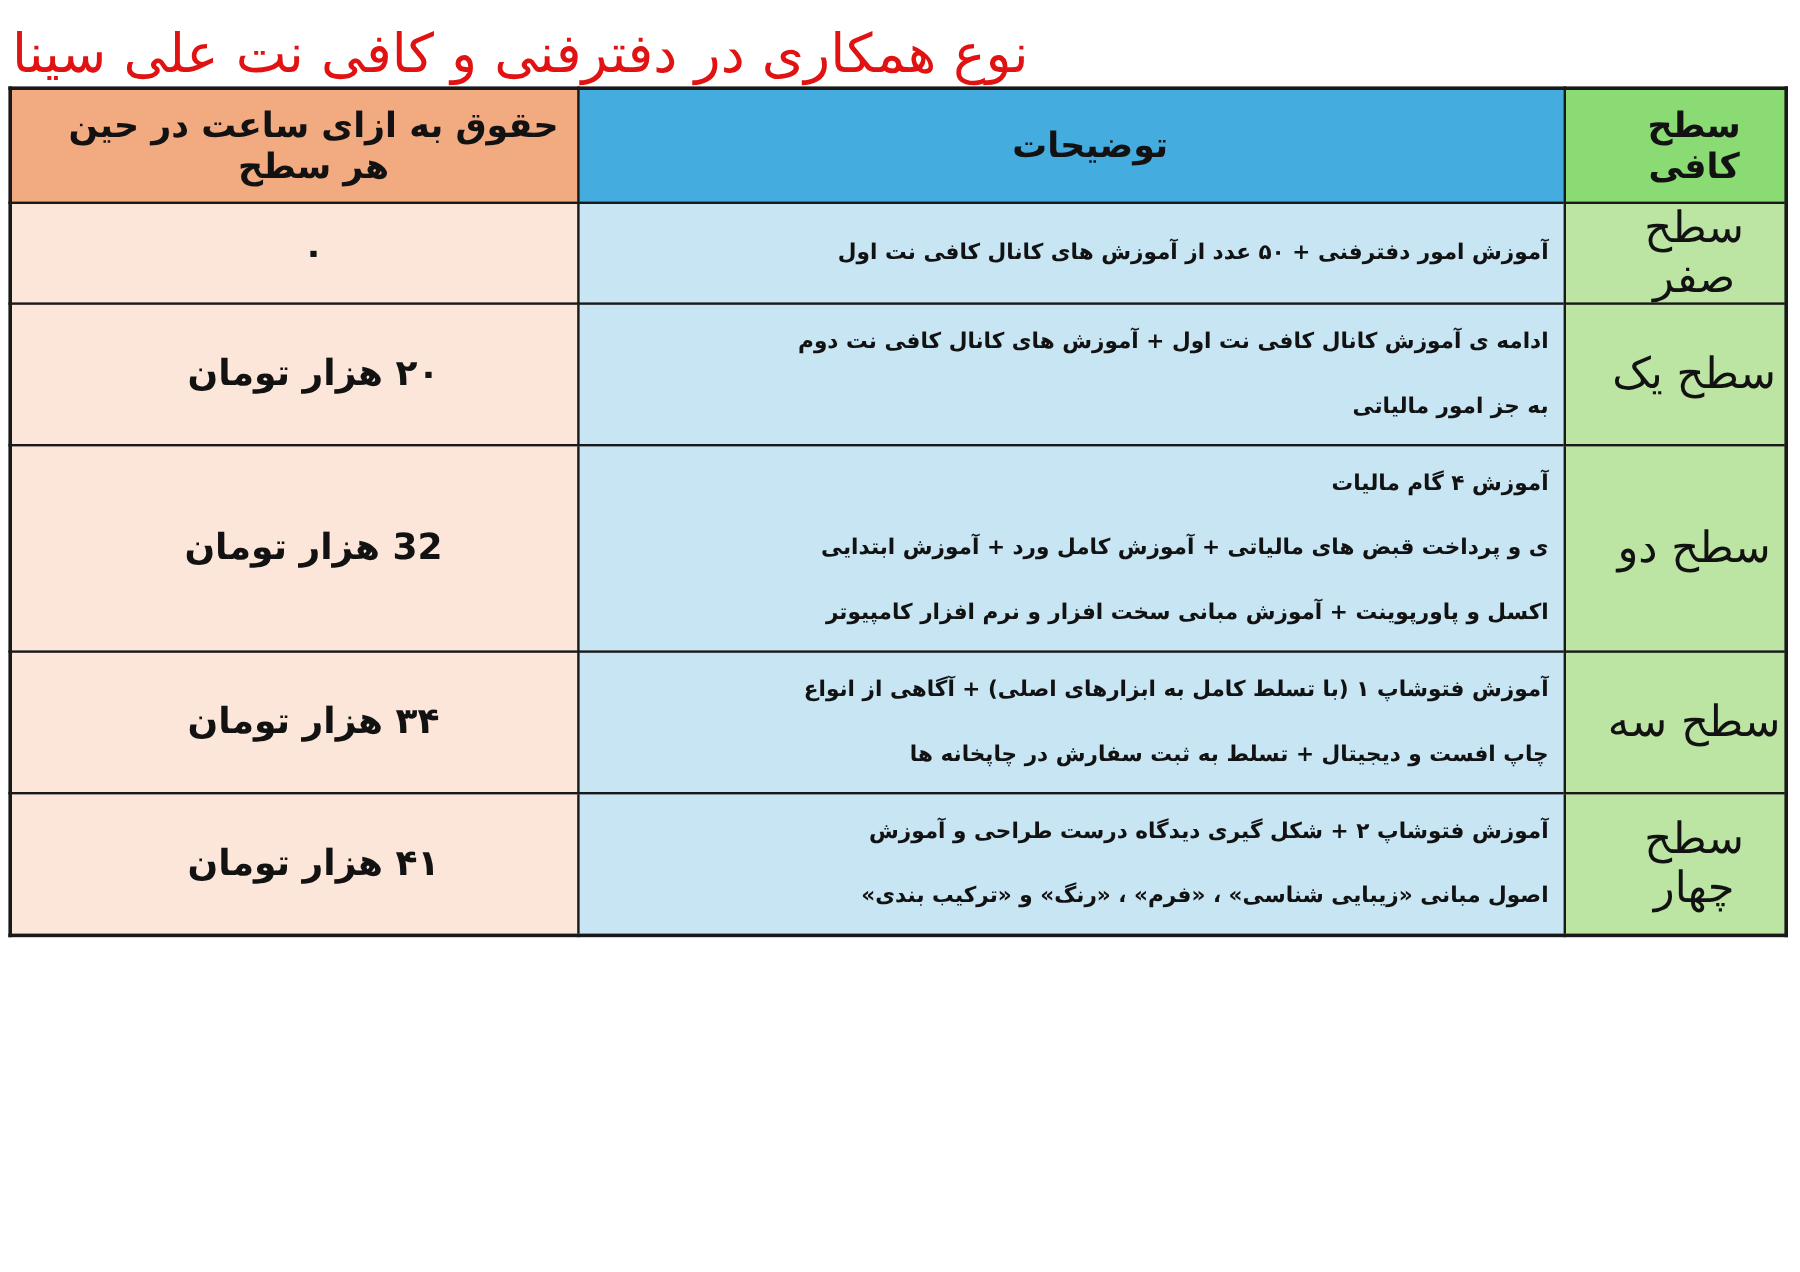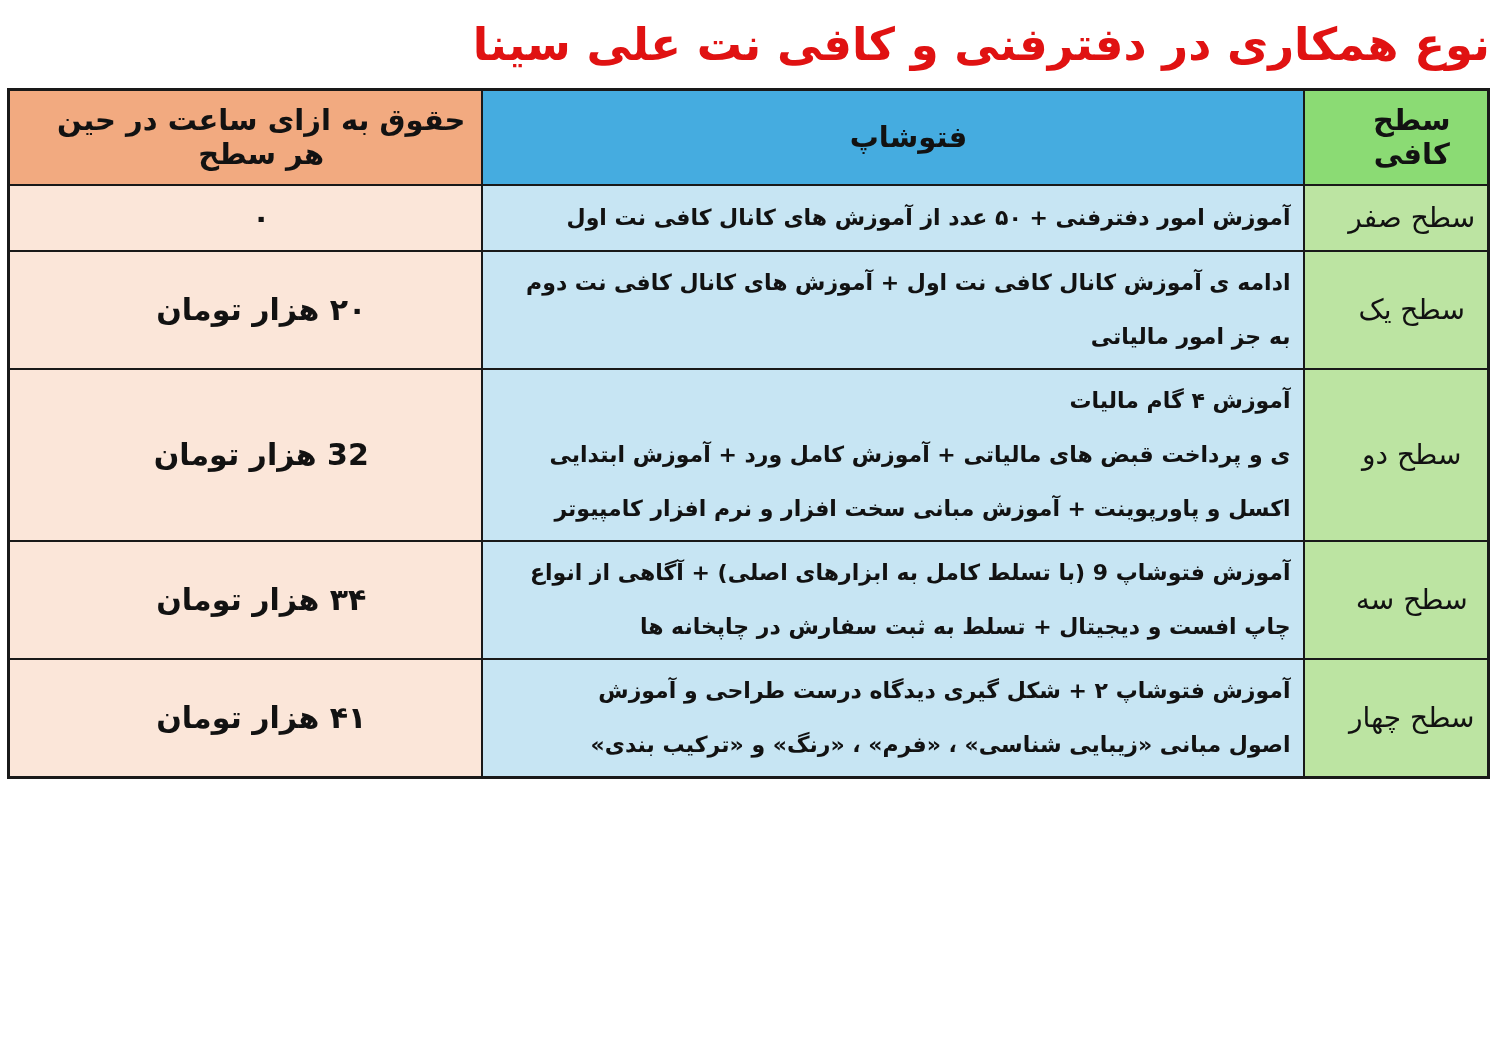--- a/index.html
+++ b/index.html
@@ -5,26 +5,26 @@
   :root{
     --title_red:#e01212; --header_salary_bg:#f2aa80; --header_desc_bg:#45ace0;
     --header_level_bg:#8bdb74; --body_salary_bg:#fbe6d9; --body_desc_bg:#c7e5f3;
     --body_level_bg:#bce4a2; --border:#191919; --text:#121212;
   }
   *{box-sizing:border-box;margin:0;padding:0}
   html,body{width:1500px;height:1060px;background:#ffffff;overflow:hidden}
   body{font-family:"DejaVu Sans",sans-serif;color:var(--text,#121212)}
   .page{width:1500px;height:1060px;padding:18px 10px 0 10px}
   h1.title{
-    text-align:right;
+    text-align:left;
     color:var(--title_red,#e01212);
     font-size:45px;
-    font-weight:bold;
+    font-weight:normal;
     letter-spacing:0;
-    margin-bottom:16px;
+    margin-bottom:0;
     line-height:1.2;
   }
   table.coop{
     width:1480px;
     border-collapse:collapse;
     table-layout:fixed;
   }
   table.coop th, table.coop td{
     border:2px solid var(--border,#191919);
     vertical-align:middle;
@@ -36,26 +36,26 @@
   col.c-level{width:185px}
   col.c-desc{width:822px}
   col.c-salary{width:473px}
   th{font-weight:bold;font-size:29px;text-align:center}
   th.h-level{background:var(--header_level_bg,#8bdb74);height:95px}
   th.h-desc{background:var(--header_desc_bg,#45ace0)}
   th.h-salary{background:var(--header_salary_bg,#f2aa80)}
   td.level{
     background:var(--body_level_bg,#bce4a2);
     text-align:center;
-    font-size:28px;
+    font-size:36px;
   }
   td.desc{
     background:var(--body_desc_bg,#c7e5f3);
     text-align:right;
-    font-size:22px;
+    font-size:18px;
     font-weight:bold;
     line-height:54px;
     padding:4px 12px 4px 8px;
     white-space:pre-line;
   }
   td.salary{
     background:var(--body_salary_bg,#fbe6d9);
     text-align:center;
     font-size:30px;
     font-weight:bold;
@@ -74,21 +74,21 @@
 
   <table class="coop">
     <colgroup>
       <col class="c-level">
       <col class="c-desc">
       <col class="c-salary">
     </colgroup>
     <thead>
       <tr>
         <th class="h-level">سطح کافی</th>
-        <th class="h-desc">فتوشاپ</th>
+        <th class="h-desc">توضیحات</th>
         <th class="h-salary">حقوق به ازای ساعت در حین هر سطح</th>
       </tr>
     </thead>
     <tbody>
       <tr class="r0">
         <td class="level">سطح صفر</td>
         <td class="desc">آموزش امور دفترفنی + ۵۰ عدد از آموزش های کانال کافی نت اول</td>
         <td class="salary">۰</td>
       </tr>
       <tr class="r1">
@@ -99,21 +99,21 @@
       </tr>
       <tr class="r2">
         <td class="level">سطح دو</td>
         <td class="desc">آموزش ۴ گام مالیات
 ی و پرداخت قبض های مالیاتی + آموزش کامل ورد + آموزش ابتدایی
 اکسل و پاورپوینت + آموزش مبانی سخت افزار و نرم افزار کامپیوتر</td>
         <td class="salary">32 هزار تومان</td>
       </tr>
       <tr class="r3">
         <td class="level">سطح سه</td>
-        <td class="desc">آموزش فتوشاپ 9 (با تسلط کامل به ابزارهای اصلی) + آگاهی از انواع
+        <td class="desc">آموزش فتوشاپ ۱ (با تسلط کامل به ابزارهای اصلی) + آگاهی از انواع
 چاپ افست و دیجیتال + تسلط به ثبت سفارش در چاپخانه ها</td>
         <td class="salary">۳۴ هزار تومان</td>
       </tr>
       <tr class="r4">
         <td class="level">سطح چهار</td>
         <td class="desc">آموزش فتوشاپ ۲ + شکل گیری دیدگاه درست طراحی و آموزش
 اصول مبانی «زیبایی شناسی» ، «فرم» ، «رنگ» و «ترکیب بندی»</td>
         <td class="salary">۴۱ هزار تومان</td>
       </tr>
 

